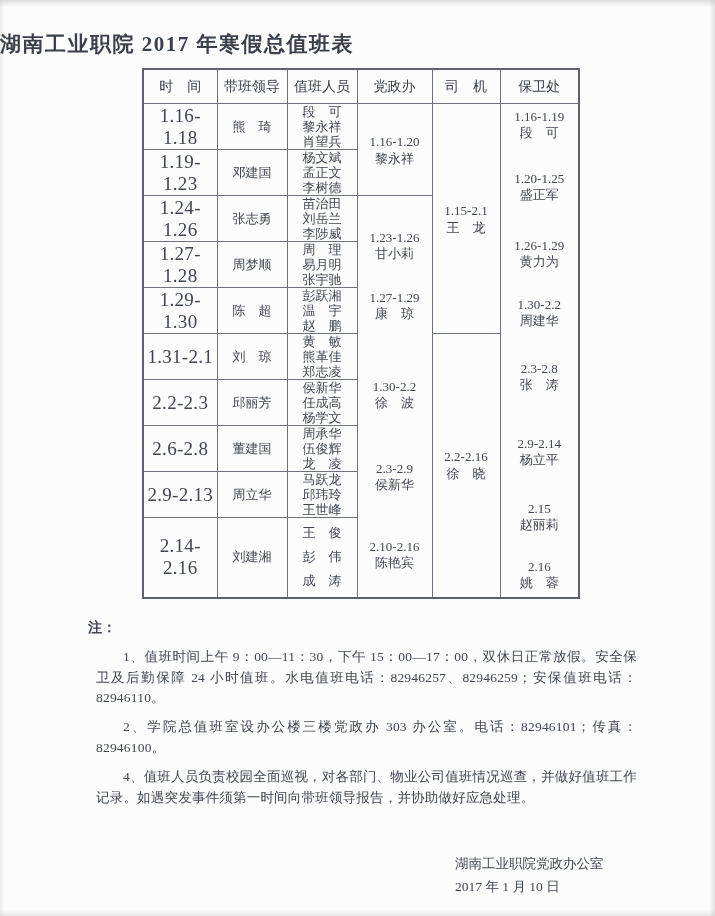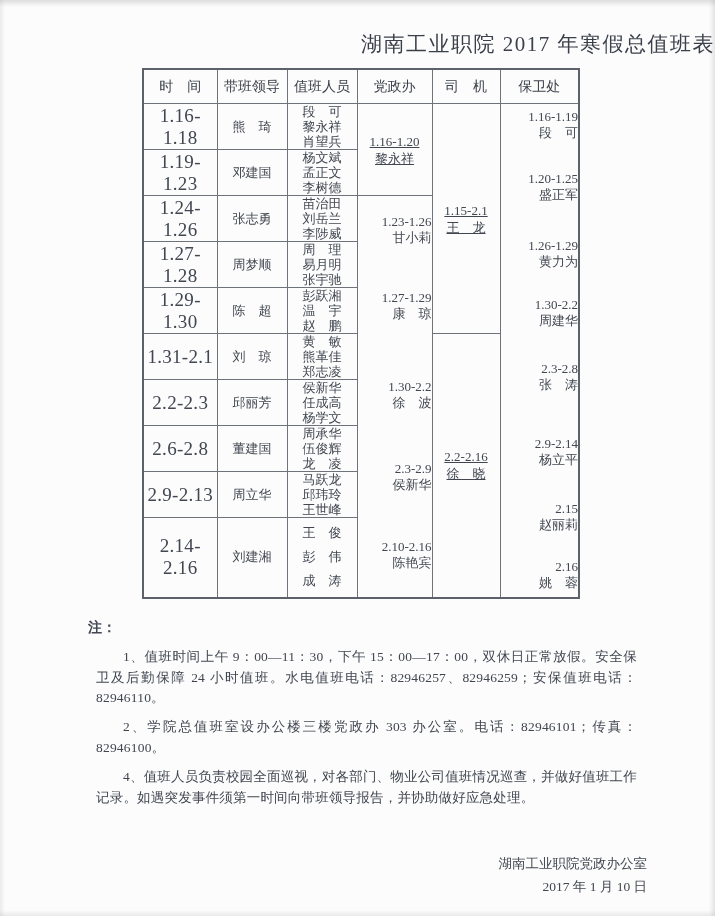--- a/index.html
+++ b/index.html
@@ -17,55 +17,55 @@
     background:linear-gradient(180deg,rgba(165,165,165,.35),rgba(165,165,165,0));}
   .scan-right{position:absolute;top:0;right:0;width:6px;height:916px;
     background:linear-gradient(270deg,rgba(170,170,170,.30),rgba(170,170,170,0));}
   .scan-bottom{position:absolute;bottom:0;left:0;width:715px;height:6px;
     background:linear-gradient(0deg,rgba(175,175,175,.25),rgba(175,175,175,0));}
   .scan-left{position:absolute;top:0;left:0;width:5px;height:916px;
     background:linear-gradient(90deg,rgba(175,175,175,.22),rgba(175,175,175,0));}
 
   .doc-title{
     position:absolute;top:30px;left:0;width:100%;
-    text-align:right;font-size:21px;font-weight:400;
+    text-align:left;font-size:21px;font-weight:700;
     letter-spacing:1.5px;color:#3a3f49;
   }
 
   table.duty{
     position:absolute;top:68px;left:142px;
     border-collapse:collapse;table-layout:fixed;
     font-size:13px;color:#414650;
   }
   table.duty td,table.duty th{
     border:1px solid #6e737b;padding:0;vertical-align:middle;
     text-align:center;font-weight:normal;overflow:hidden;
   }
   table.duty{border:2px solid #5d626a;}
   th.hdr{height:33px;font-size:14px;font-weight:700;color:#3a3f49;}
   td.c-time{font-size:19px;letter-spacing:.3px;font-family:Liberation Serif, serif;}
   .staff div{line-height:15px;}
   .staff.tall div{line-height:24px;}
   td.span-cell{position:relative;vertical-align:top;}
-  td.center-cell{vertical-align:middle;text-decoration:underline;}
-  .vgroup{position:absolute;left:0;width:100%;text-align:right;line-height:16px;}
+  td.center-cell{vertical-align:middle;}
+  .vgroup{position:absolute;left:0;width:100%;text-align:center;line-height:16px;}
   .vgroup div{white-space:nowrap;}
   .cgroup{line-height:17px;}
 
   .notes{
     position:absolute;top:618px;left:88px;width:557px;
     font-size:13.5px;line-height:20.8px;text-align:justify;
     letter-spacing:.2px;
   }
   .notes .note-label{font-weight:700;font-size:14px;}
   .notes p{margin:8px;text-indent:2em;}
 
   .signature{
     position:absolute;top:852px;left:455px;width:192px;
-    text-align:right;font-size:13.5px;line-height:23px;
+    text-align:left;font-size:13.5px;line-height:23px;
   }
 </style>
 </head>
 <body>
 
 <div class="page">
   <div class="scan-top"></div>
   <div class="scan-left"></div>
   <div class="scan-right"></div>
   <div class="scan-bottom"></div>
@@ -159,21 +159,21 @@
 
     <tr style="height:46px">
       <td class="c-time">1.24-1.26</td>
       <td>张志勇</td>
       <td class="staff">
         <div>苗治田</div>
         <div>刘岳兰</div>
         <div>李陟威</div>
       </td>
       <td rowspan="8" class="span-cell">
-        <div class="vgroup" style="top:18px">
+        <div class="vgroup" style="top:34px">
           <div>1.23-1.26</div>
           <div>甘小莉</div>
         </div>
         <div class="vgroup" style="top:94px">
           <div>1.27-1.29</div>
           <div>康　琼</div>
         </div>
         <div class="vgroup" style="top:183px">
           <div>1.30-2.2</div>
           <div>徐　波</div>

